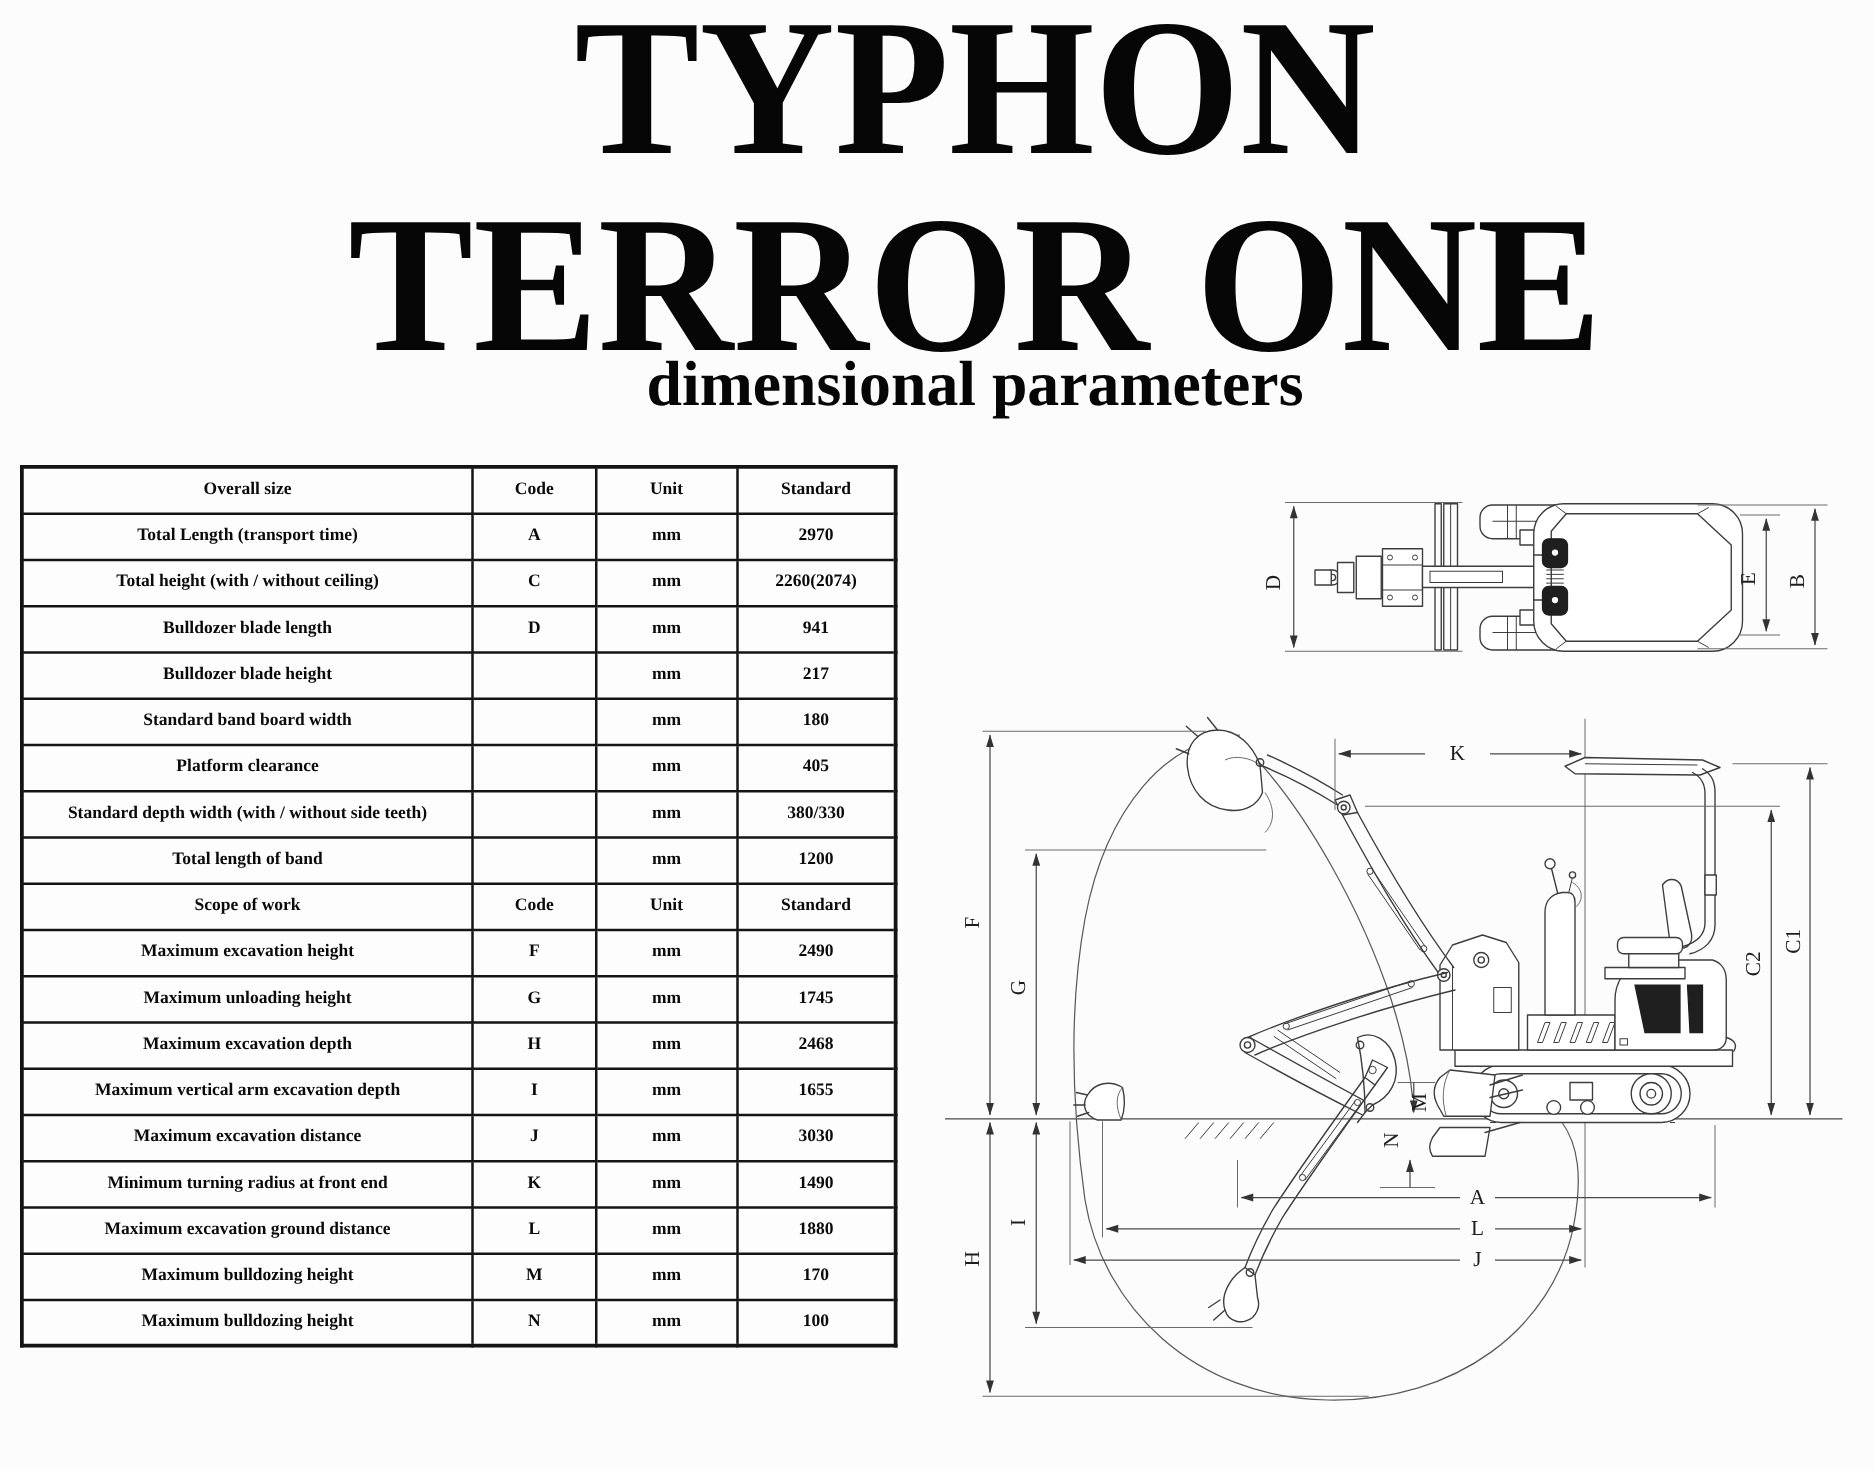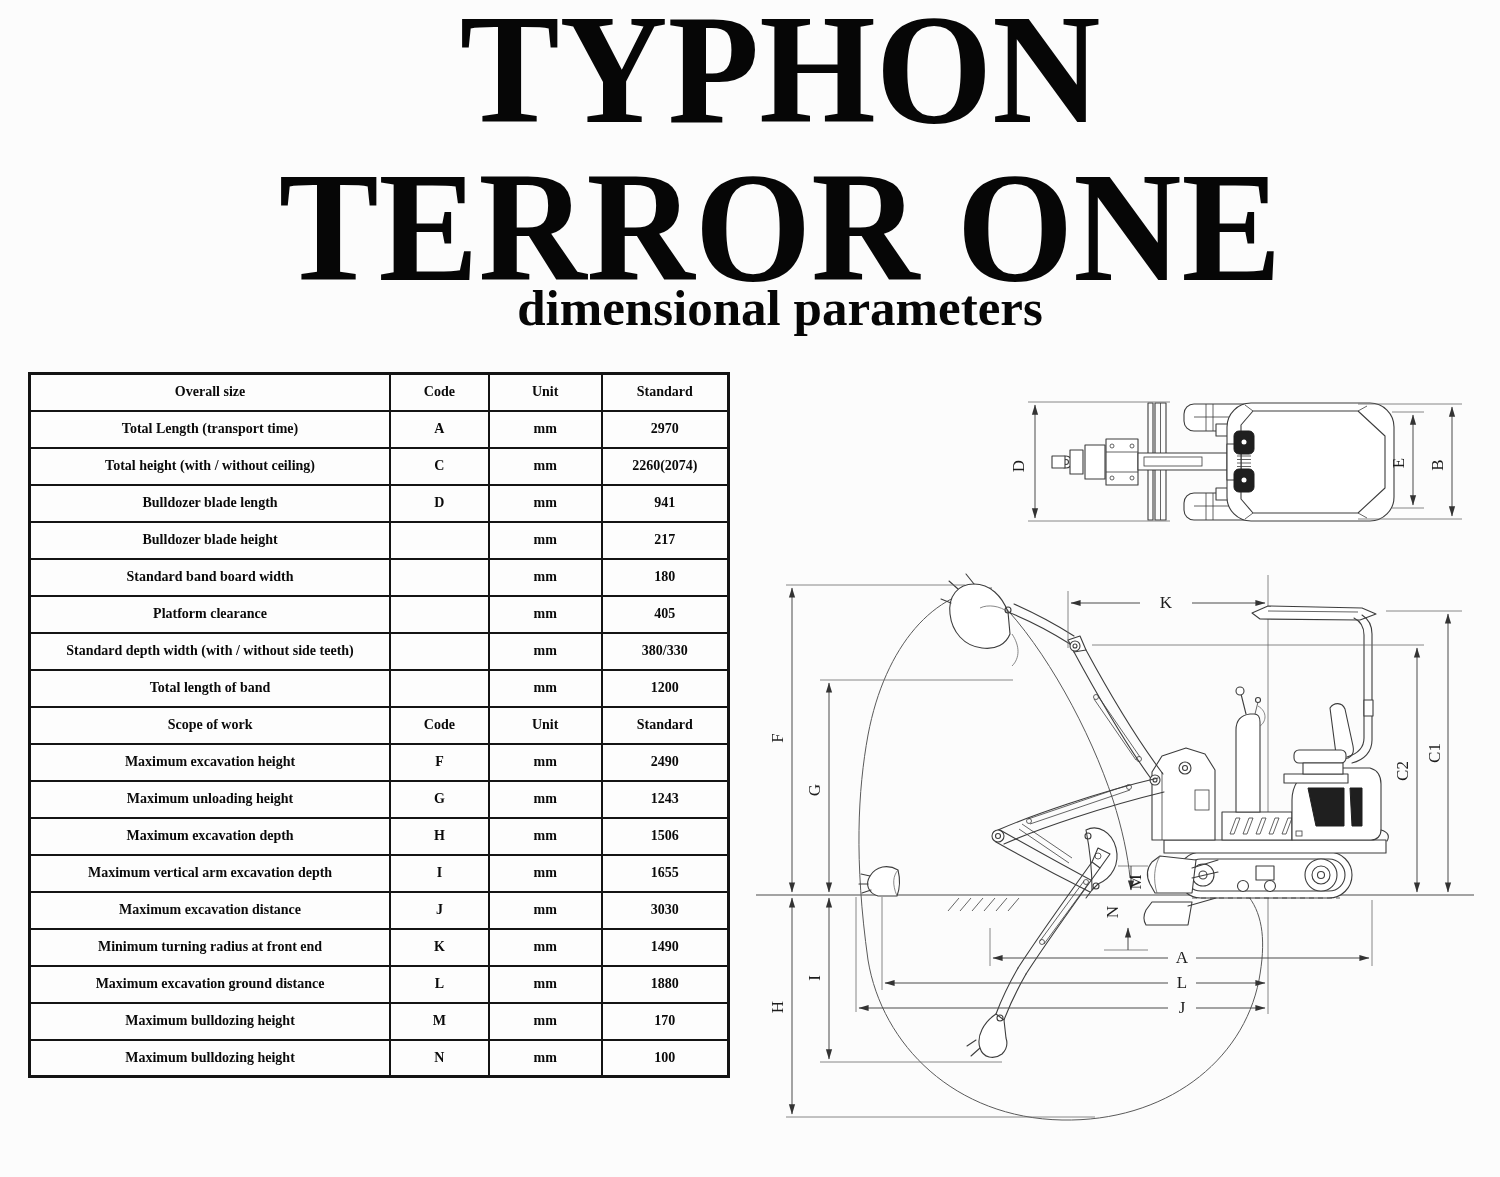--- a/index.html
+++ b/index.html
@@ -11,21 +11,21 @@
     position:absolute;left:0;width:100%;text-align:center;white-space:nowrap;
     font-family:"Liberation Serif",serif;font-weight:bold;color:#060606;line-height:1;
   }
   #t1{top:-8px;font-size:156px;transform:translateX(30px) scaleX(.96)}
   #t2{top:150px;font-size:156px;transform:translateX(30px) scaleX(.96)}
   #sub{top:283px;font-size:51px;transform:translateX(30px)}
   #spec{
     position:absolute;left:16px;top:372px;width:702px;
     border-collapse:collapse;table-layout:fixed;
     border:3px solid #141414;background:#fdfdfd;
-    font-family:"Liberation Serif",serif;font-weight:bold;color:#0a0a0a;margin-left:12px;
+    font-family:"Liberation Serif",serif;font-weight:bold;color:#0a0a0a;
   }
   #spec td{
     border:2px solid #141414;text-align:center;vertical-align:middle;
     font-size:14px;padding:0 3px;line-height:1.12;overflow:hidden;
   }
   #spec tr{height:37px}
   #drawing{position:absolute;left:740px;top:380px}
   .ln{stroke:#3d3d3d;fill:none;stroke-width:1.1;stroke-linejoin:round;stroke-linecap:round}
   .lnf{stroke:#3d3d3d;fill:#ffffff;stroke-width:1.1;stroke-linejoin:round}
   .dk{fill:#1f1f1f;stroke:#1f1f1f}
@@ -113,27 +113,27 @@
       <tr>
         <td>Maximum excavation height</td>
         <td>F</td>
         <td>mm</td>
         <td>2490</td>
       </tr>
       <tr>
         <td>Maximum unloading height</td>
         <td>G</td>
         <td>mm</td>
-        <td>1243</td>
+        <td>1745</td>
       </tr>
       <tr>
         <td>Maximum excavation depth</td>
         <td>H</td>
         <td>mm</td>
-        <td>1506</td>
+        <td>2468</td>
       </tr>
       <tr>
         <td>Maximum vertical arm excavation depth</td>
         <td>I</td>
         <td>mm</td>
         <td>1655</td>
       </tr>
       <tr>
         <td>Maximum excavation distance</td>
         <td>J</td>

